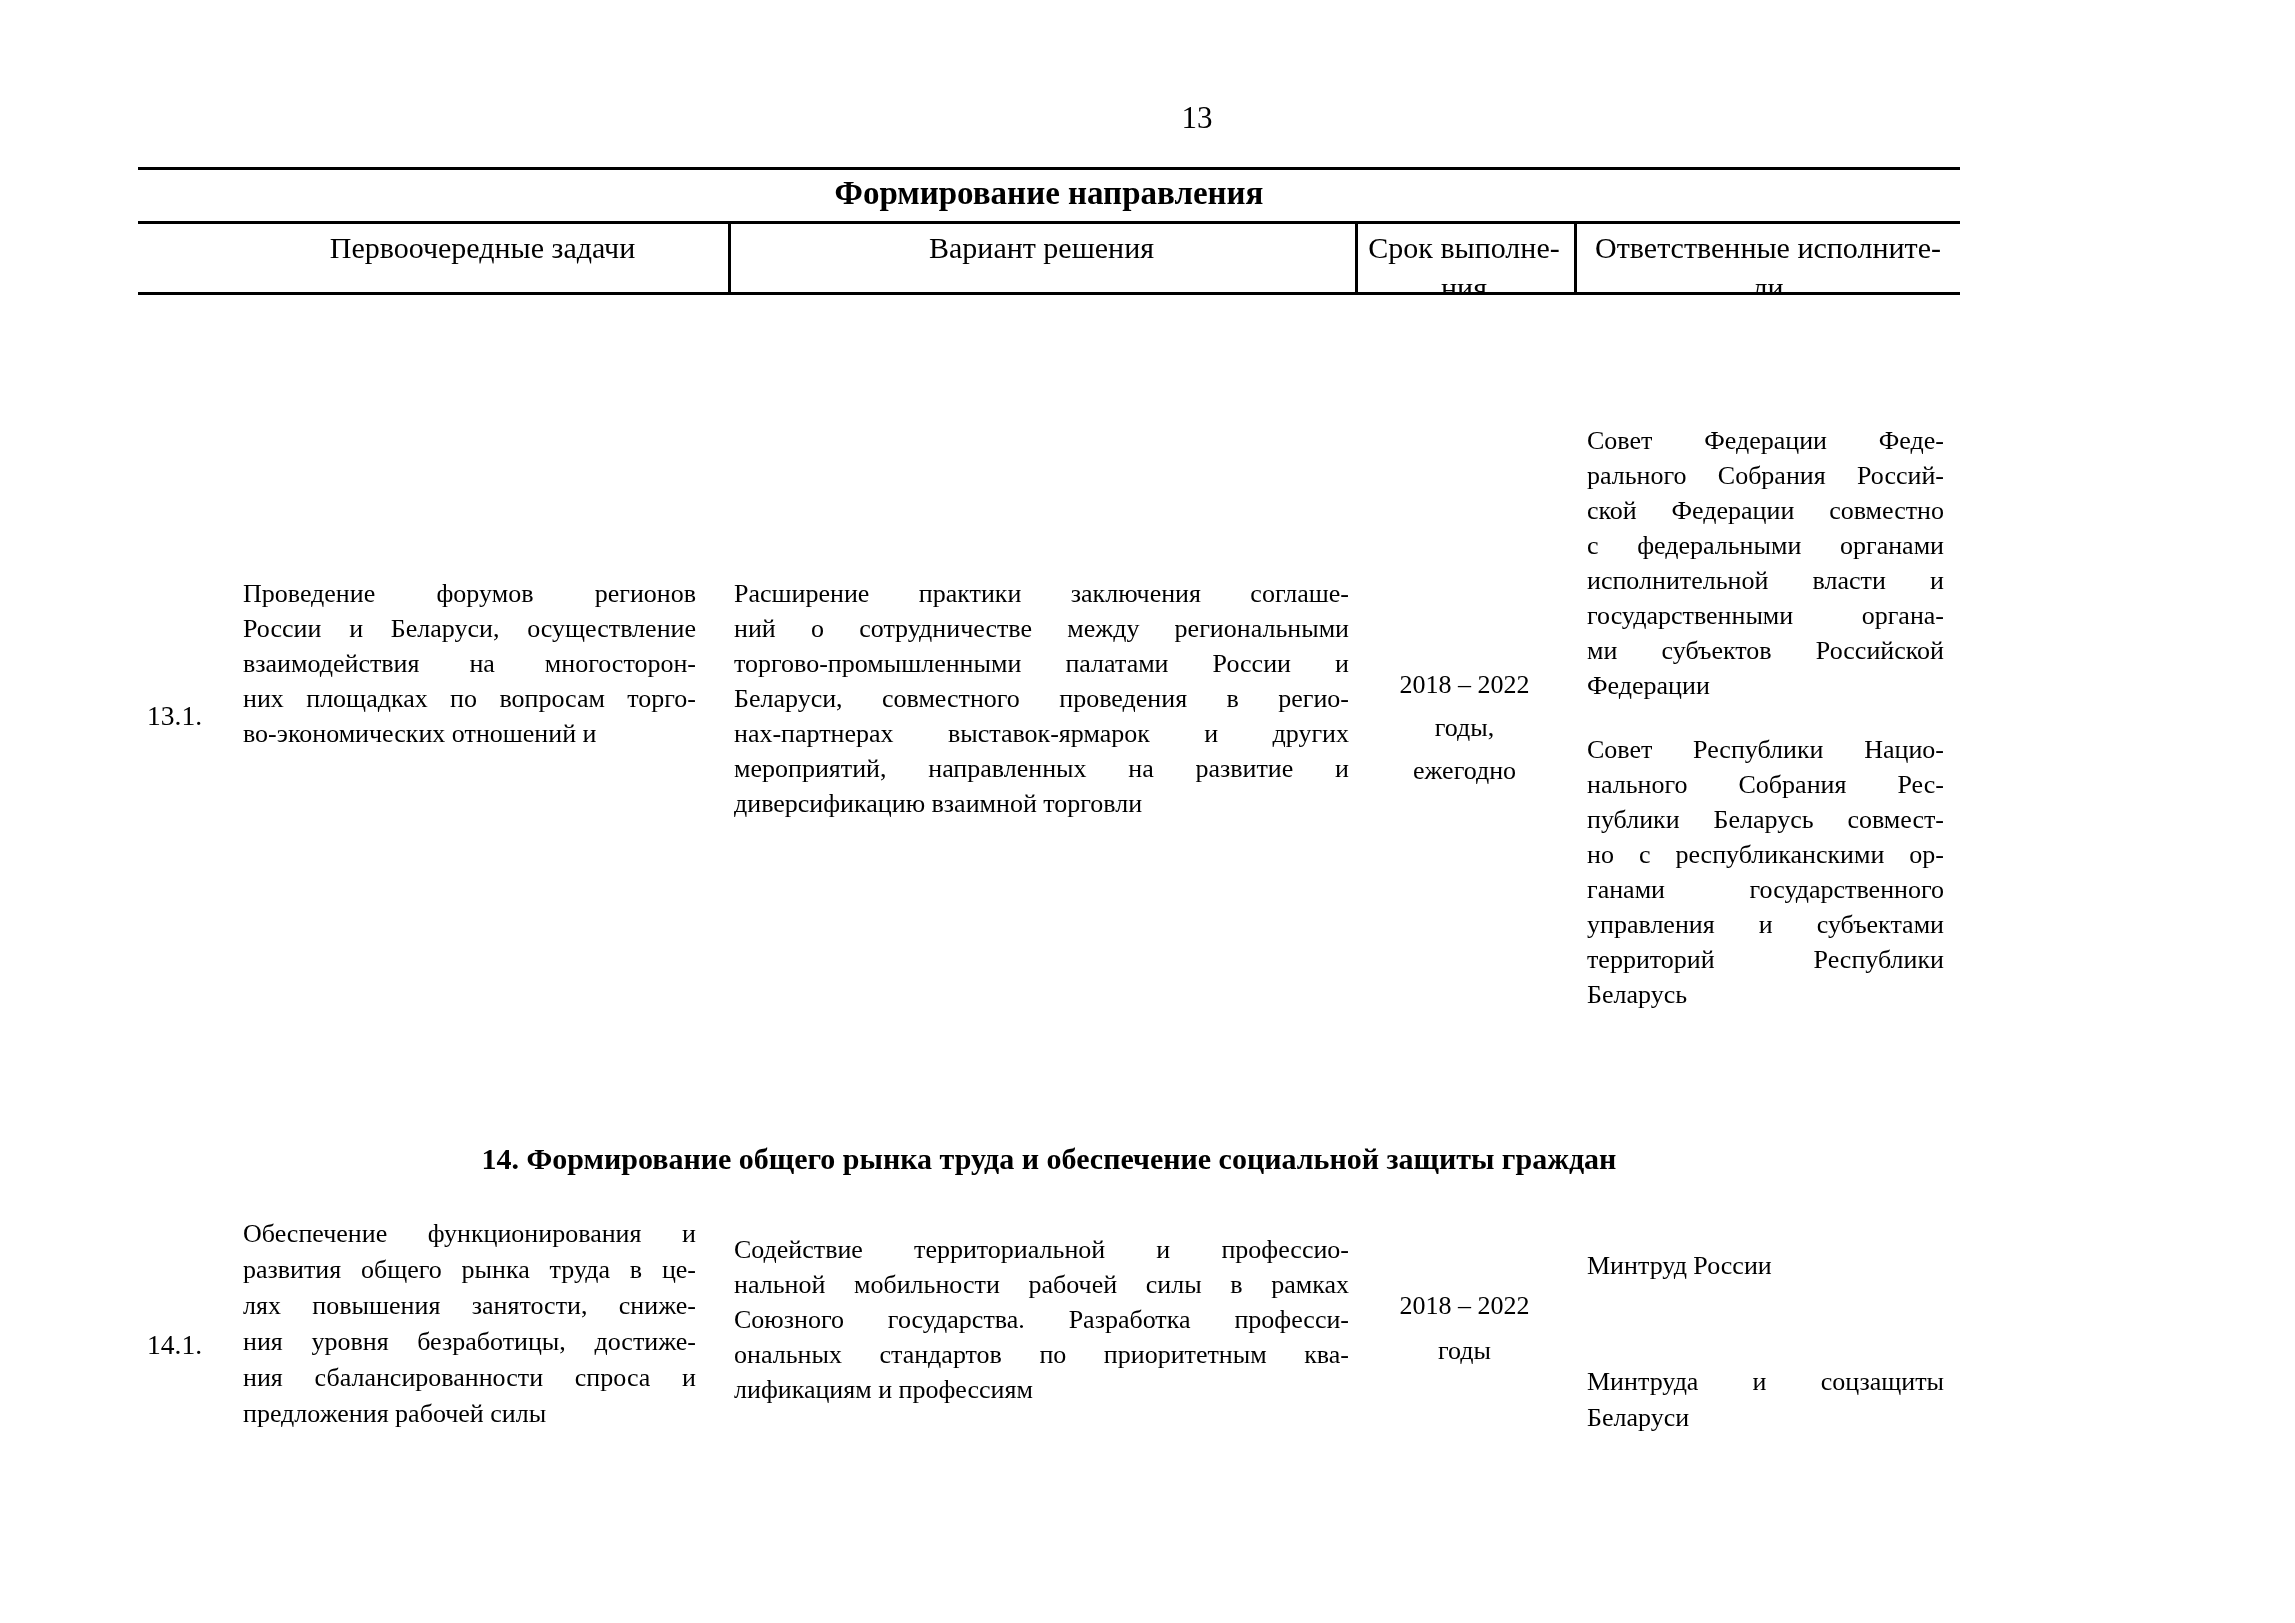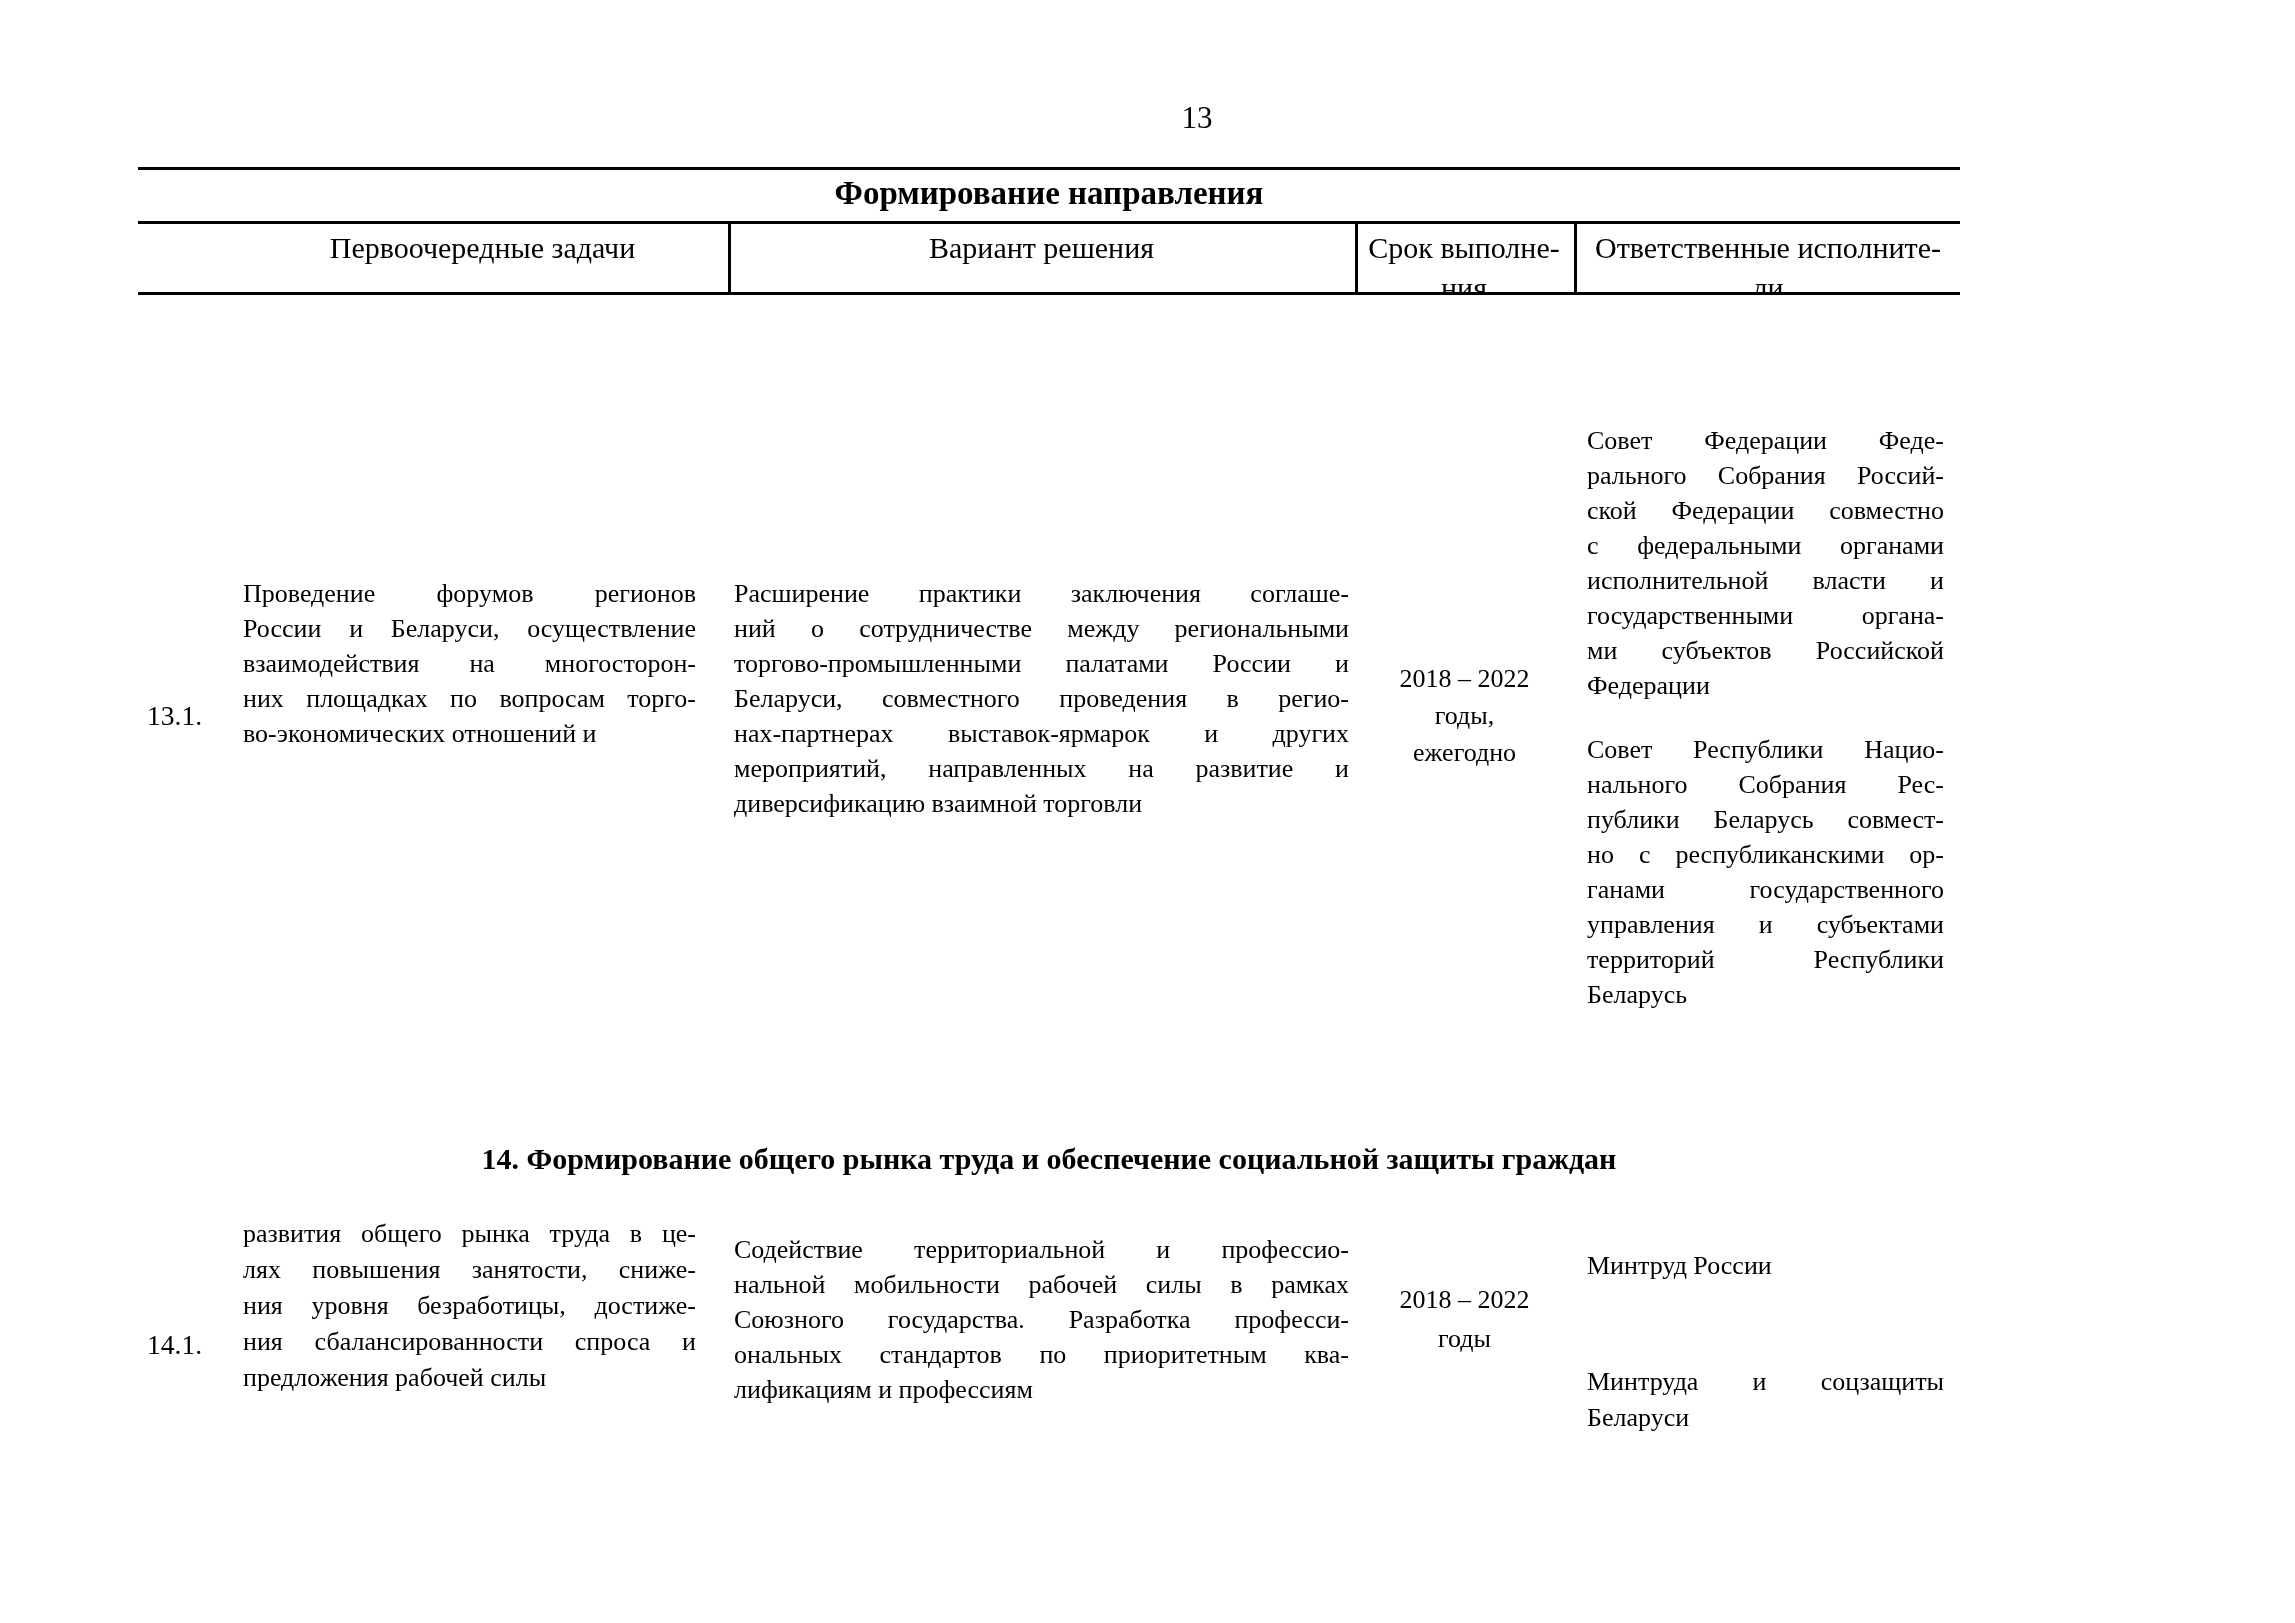--- a/index.html
+++ b/index.html
@@ -30,21 +30,21 @@
     position: absolute; top: 228px; height: 64px;
     font-size: 30px; line-height: 40px; text-align: center;
     overflow: hidden;
   }
   .hcell > div { text-align: center; }
 
   
   .tlines { position: absolute; font-size: 26px; line-height: 35px; overflow: visible; }
   .tlines > div { text-align: justify; text-align-last: justify; white-space: nowrap; }
   .tlines > div:last-child { text-align-last: left; }
-  .centerlines > div, .centerlines > div:last-child { text-align: center; text-align-last: center; white-space: nowrap; }
+  .centerlines > div, .centerlines > div:last-child { text-align: center; text-align-last: center; white-space: nowrap; margin-top: 6px; }
 
   .rownum {
     position: absolute; left: 147px; width: 85px;
     font-size: 27.5px; line-height: 35px; text-align: left;
   }
 
   #section-heading {
     left: 138px; top: 1140px; width: 1822px;
     font-size: 30px; line-height: 38px; font-weight: bold; text-align: center;
   }
@@ -132,20 +132,21 @@
     <div>управления и субъектами</div>
     <div>территорий Республики</div>
     <div>Беларусь</div>
   </div>
 
 <div class="abs" id="section-heading">14. Формирование общего рынка труда и обеспечение социальной защиты граждан</div>
 
 <div class="rownum" style="top:1301px;margin-top:26px;">14.1.</div>
 
 <div class="tlines lh55" style="left:243px; top:1216px; width:453px;">
+    <div>Обеспечение функционирования и</div>
     <div>развития общего рынка труда в це-</div>
     <div>лях повышения занятости, сниже-</div>
     <div>ния уровня безработицы, достиже-</div>
     <div>ния сбалансированности спроса и</div>
     <div>предложения рабочей силы</div>
   </div>
 
 <div class="tlines lh54" style="left:734px; top:1232px; width:615px;">
     <div>Содействие территориальной и профессио-</div>
     <div>нальной мобильности рабочей силы в рамках</div>

